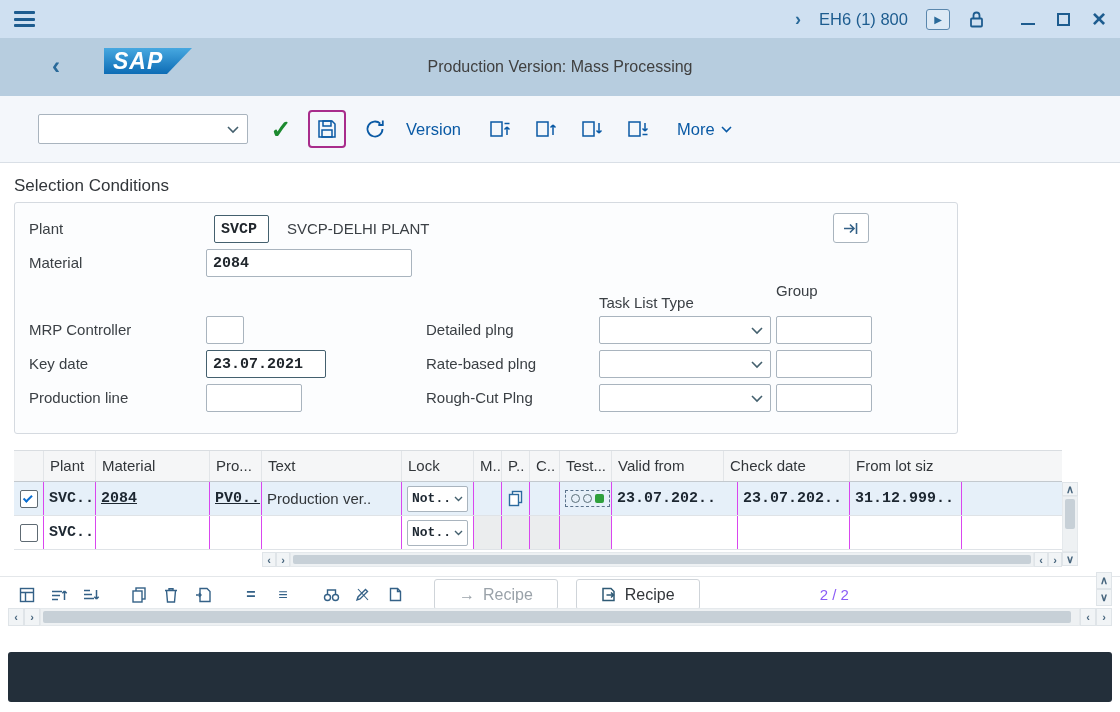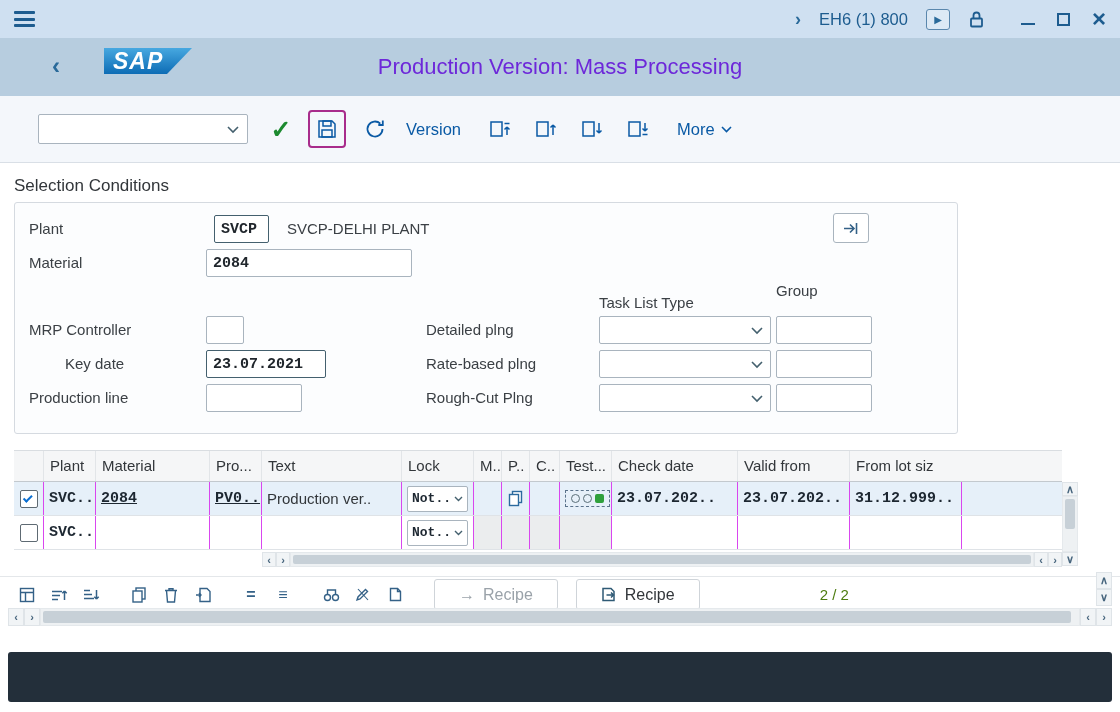--- a/index.html
+++ b/index.html
@@ -20,21 +20,21 @@
   .close-glyph { font-size:24px; font-weight:bold; color:#1d5c8f; line-height:0.8; }
 
   
   .apphdr { position:absolute; top:38px; left:0; right:0; height:58px; background:#b7cddf; }
   .back { position:absolute; left:52px; top:14px; font-size:24px; font-weight:bold; color:#2a6a9a; line-height:28px; }
   .saplogo { position:absolute; left:104px; top:10px; width:88px; height:26px;
     background:linear-gradient(180deg,#47a8e0 0%,#0d6cb5 100%);
     clip-path:polygon(0 0,100% 0,calc(100% - 25px) 100%,0 100%);
     display:flex; align-items:center; }
   .saplogo span { color:#fff; font-style:italic; font-weight:bold; font-size:23px; letter-spacing:1px; padding-left:9px; }
-  .apptitle { position:absolute; left:0; right:0; top:0; height:58px; text-align:center; line-height:58px; font-size:22px; color:#6d28d9; }
+  .apptitle { position:absolute; left:0; right:0; top:0; height:58px; text-align:center; line-height:58px; font-size:16px; color:#404040; }
 
   
   .toolbar { position:absolute; top:96px; left:0; right:0; height:67px; background:#f4f7fb; border-bottom:1px solid #d9dfe6; display:flex; align-items:center; }
   .cmdbox { margin-left:38px; width:210px; height:30px; background:#fff; border:1px solid #a9b4be; border-radius:2px; position:relative; }
   .cmdbox svg { position:absolute; right:8px; top:11px; }
   .icon-btn { width:34px; height:34px; display:flex; align-items:center; justify-content:center; color:#0a5aa5; cursor:pointer; }
   .check-glyph { font-size:25px; color:#1c8a2f; font-weight:bold; }
   .save-wrap { border:2px solid #a82c8b; border-radius:4px; margin-left:10px; width:38px; height:38px; }
   .txt-btn { font-size:16.5px; color:#0a5aa5; white-space:nowrap; cursor:pointer; }
   .more { display:flex; align-items:center; gap:6px; margin-left:22px; }
@@ -83,21 +83,21 @@
   .vsb-tbl .sb-btn { height:14px; }
   .vsb-tbl .sb-track { flex:1; }
   .vsb-tbl .sb-thumb { position:absolute; left:2px; right:2px; top:2px; height:30px; }
 
   
   .ftbar { position:absolute; left:0; right:0; top:576px; height:36px; background:#fff; border-top:1px solid #e4e7ea; display:flex; align-items:center; }
   .ft-btn { width:26px; height:26px; display:flex; align-items:center; justify-content:center; margin-left:6px; color:#346187; font-size:16px; font-weight:bold; cursor:pointer; }
   .gap { margin-left:22px !important; }
   .recipe-btn { height:31px; border:1px solid #cfd4d9; border-radius:3px; background:#fff; display:flex; align-items:center; gap:8px; padding:0 24px; font-size:16px; color:#32363a; cursor:pointer; }
   .recipe-btn.disabled { color:#9aa2a9; }
-  .count { font-size:15px; color:#4d7c0f; margin-left:120px; }
+  .count { font-size:15px; color:#8b5cf6; margin-left:120px; }
 
   .page-hsb { position:absolute; left:8px; right:8px; top:608px; height:18px; display:flex; z-index:5; background:#fff; }
   .page-hsb .sb-btn { width:16px; height:18px; }
   .page-hsb .sb-track { flex:1; }
   .page-hsb .sb-thumb { position:absolute; left:2px; right:8px; top:2px; bottom:2px; }
   .mini-vsb { position:absolute; right:8px; top:572px; width:16px; height:34px; display:flex; flex-direction:column; z-index:6; }
   .mini-vsb .sb-btn { height:17px; }
 
   .statusbar { position:absolute; left:8px; top:652px; width:1104px; height:50px; background:#232f3a; border-radius:3px; }
 
@@ -218,21 +218,21 @@
     <span class="lbl" style="left:14px;top:113px;">MRP Controller</span>
     <input class="fld" style="left: 191px; top: 113px; width: 38px;" value="">
     <span class="lbl" style="left:411px;top:113px;">Detailed plng</span>
     <div class="combo" style="left:584px;top:113px;width:172px;">
       <svg width="12" height="8" viewBox="0 0 12 8" fill="none" stroke="#44606e" stroke-width="1.6">
           <path d="M1 1l5 5 5-5"></path>
         </svg>
     </div>
     <input class="fld" style="left: 761px; top: 113px; width: 96px;" value="">
 
-    <span class="lbl" style="left:14px;top:147px;margin-left:36px;">Key date</span>
+    <span class="lbl" style="left:14px;top:147px;">Key date</span>
     <input class="fld focused" style="left: 191px; top: 147px; width: 120px;" value="23.07.2021">
     <span class="lbl" style="left:411px;top:147px;">Rate-based plng</span>
     <div class="combo" style="left:584px;top:147px;width:172px;">
       <svg width="12" height="8" viewBox="0 0 12 8" fill="none" stroke="#44606e" stroke-width="1.6">
           <path d="M1 1l5 5 5-5"></path>
         </svg>
     </div>
     <input class="fld" style="left: 761px; top: 147px; width: 96px;" value="">
 
     <span class="lbl" style="left:14px;top:181px;">Production line</span>
@@ -251,22 +251,22 @@
       <div class="th c0"></div>
       <div class="th c1">Plant</div>
       <div class="th c2">Material</div>
       <div class="th c3">Pro...</div>
       <div class="th c4">Text</div>
       <div class="th c5">Lock</div>
       <div class="th c6">M..</div>
       <div class="th c7">P..</div>
       <div class="th c8">C..</div>
       <div class="th c9">Test...</div>
+      <div class="th c11">Valid from</div>
       <div class="th c10">Check date</div>
-      <div class="th c11">Valid from</div>
       <div class="th c13">From lot siz</div>
     </div>
 
     <div class="tr sel">
       <div class="td c0">
         <div class="cb">
             <div class="mark"></div>
           </div>
       </div>
       <div class="td c1 mono">SVC..</div>

